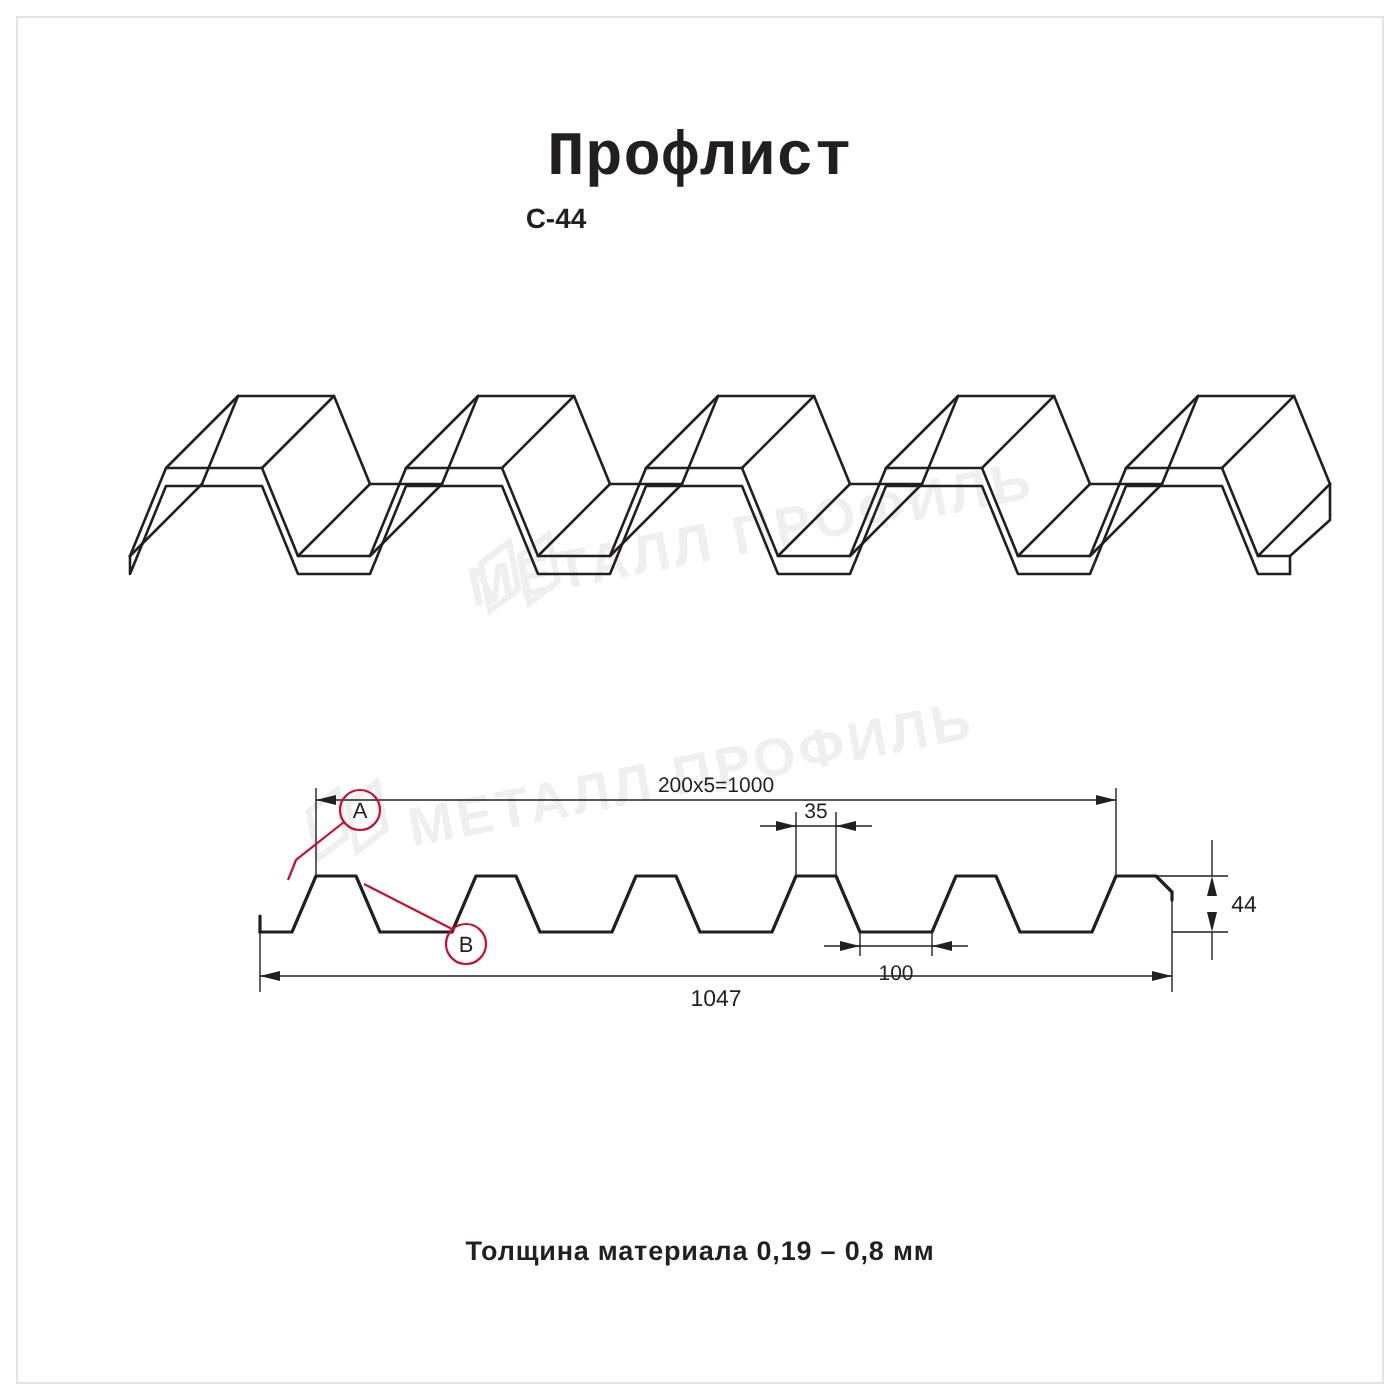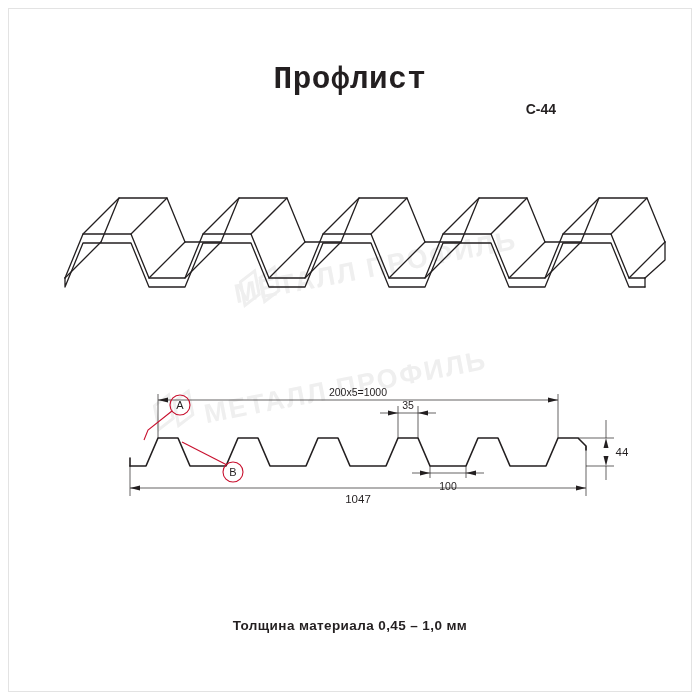--- a/index.html
+++ b/index.html
@@ -40,21 +40,21 @@
     font-weight: bold;
     letter-spacing: 0.5px;
     color: #231f20;
     font-family: Liberation Mono, monospace;
   }
   .subtitle {
     position: absolute;
     top: 101px;
     left: 0;
     width: 556px;
-    text-align: right;
+    text-align: center;
     font-size: 14px;
     font-weight: bold;
     color: #231f20;
   }
   .footer-note {
     position: absolute;
     top: 618px;
     left: 0;
     width: 700px;
     text-align: center;
@@ -233,15 +233,15 @@
       <text x="123" y="96" text-anchor="middle" font-size="11" fill="#c8102e">B</text>
 
       <text x="248" y="16" text-anchor="middle" font-size="10.5">200х5=1000</text>
       <text x="298" y="29" text-anchor="middle" font-size="10.5">35</text>
       <text x="248" y="123" text-anchor="middle" font-size="11.5">1047</text>
       <text x="338" y="110" text-anchor="middle" font-size="10.5">100</text>
       <text x="512" y="76" text-anchor="middle" font-size="11.5">44</text>
     </svg>
   </div>
 
-  <div class="footer-note">Толщина материала 0,45 – 1,0 мм</div>
+  <div class="footer-note">Толщина материала 0,19 – 0,8 мм</div>
 
 </div>
 
 </body></html>

